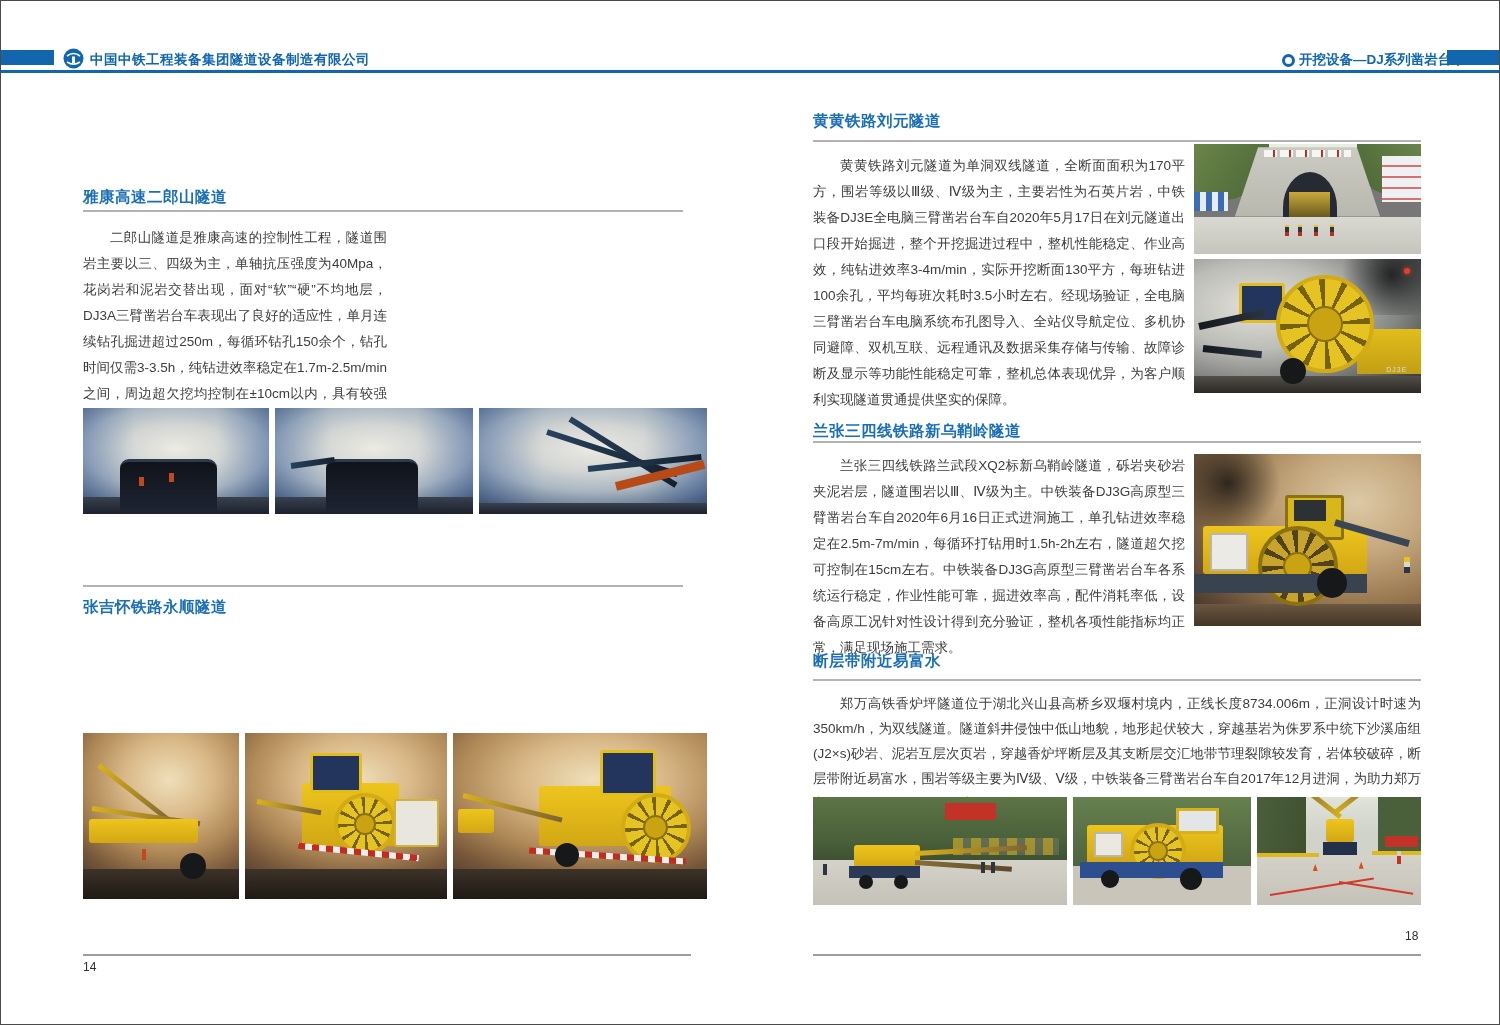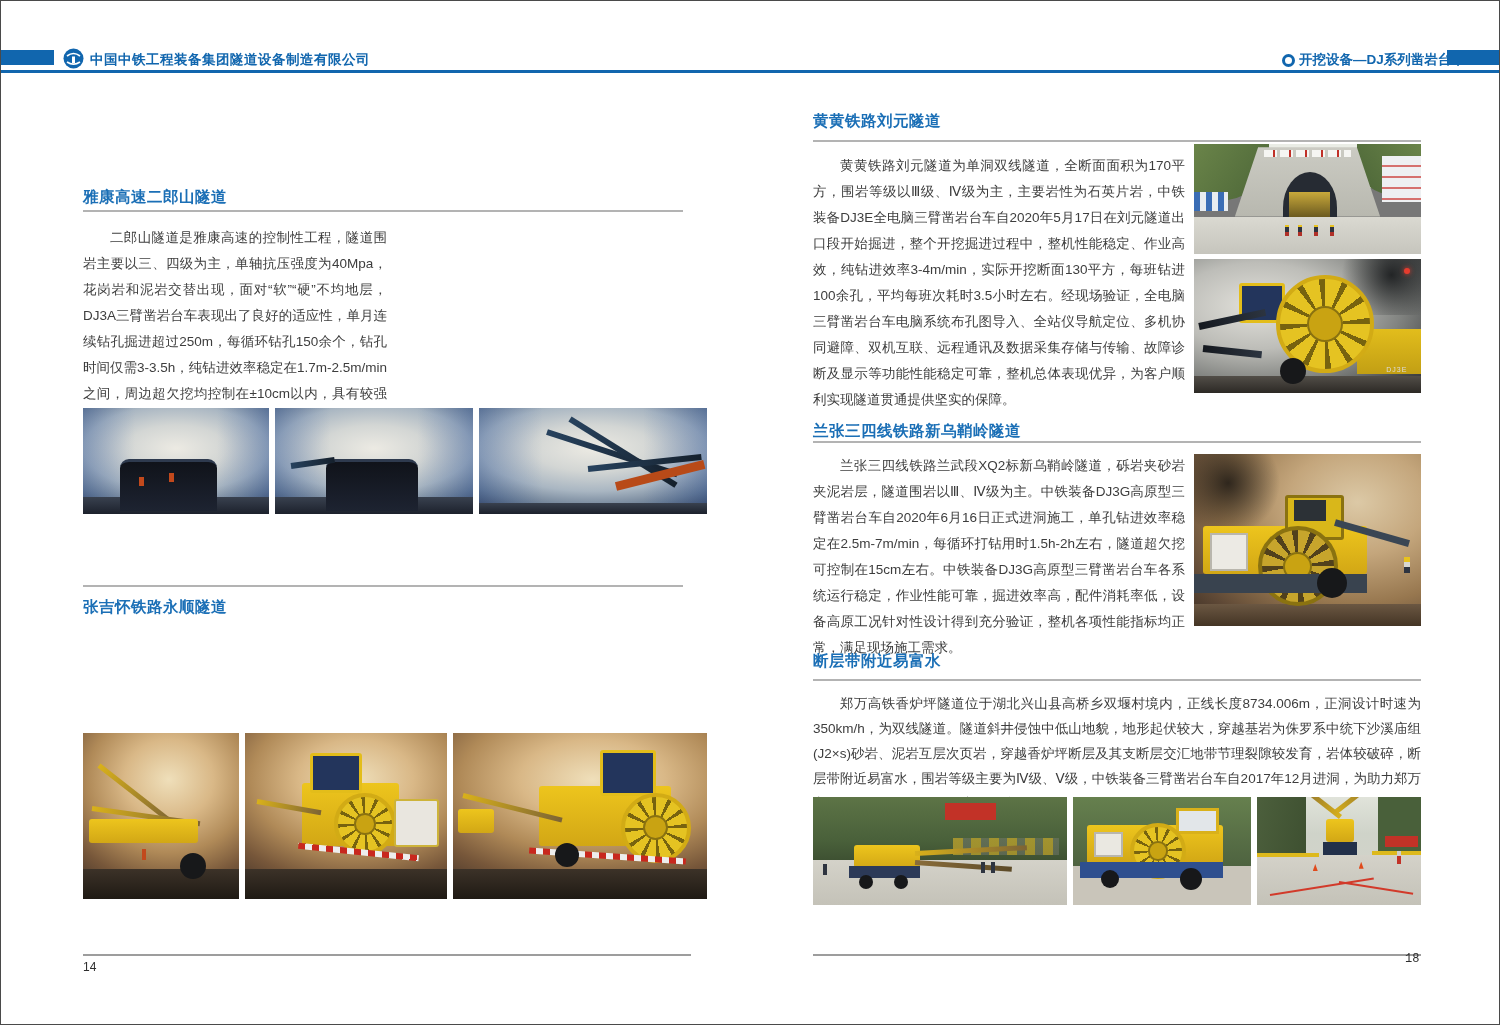--- a/index.html
+++ b/index.html
@@ -269,15 +269,15 @@
     <div class="ty-body" style="left:42%;top:20%;width:17%;height:22%;"></div>
     <div class="chassis-dark" style="left:40%;top:42%;width:21%;height:12%;background:#22304a;"></div>
     <div class="rope" style="left:8%;top:90%;width:64%;transform:rotate(-9deg);"></div>
     <div class="rope" style="left:50%;top:78%;width:46%;transform:rotate(9deg);"></div>
     <div class="cone" style="left:34%;top:62%;"></div>
     <div class="cone" style="left:62%;top:60%;"></div>
     <div style="right:12%;top:50%;width:4px;height:13px;background:linear-gradient(180deg,#d0d0cc 0 40%,#c23227 40%);"></div>
   </div>
 
   <div class="foot-rule" style="left:812px;top:953px;width:608px;"></div>
-  <div class="page-num" style="left:1404px;top:951px;font-family:Liberation Mono, monospace;">18</div>
+  <div class="page-num" style="left:1404px;top:928px;">18</div>
 
 </div>
 
 </body></html>

